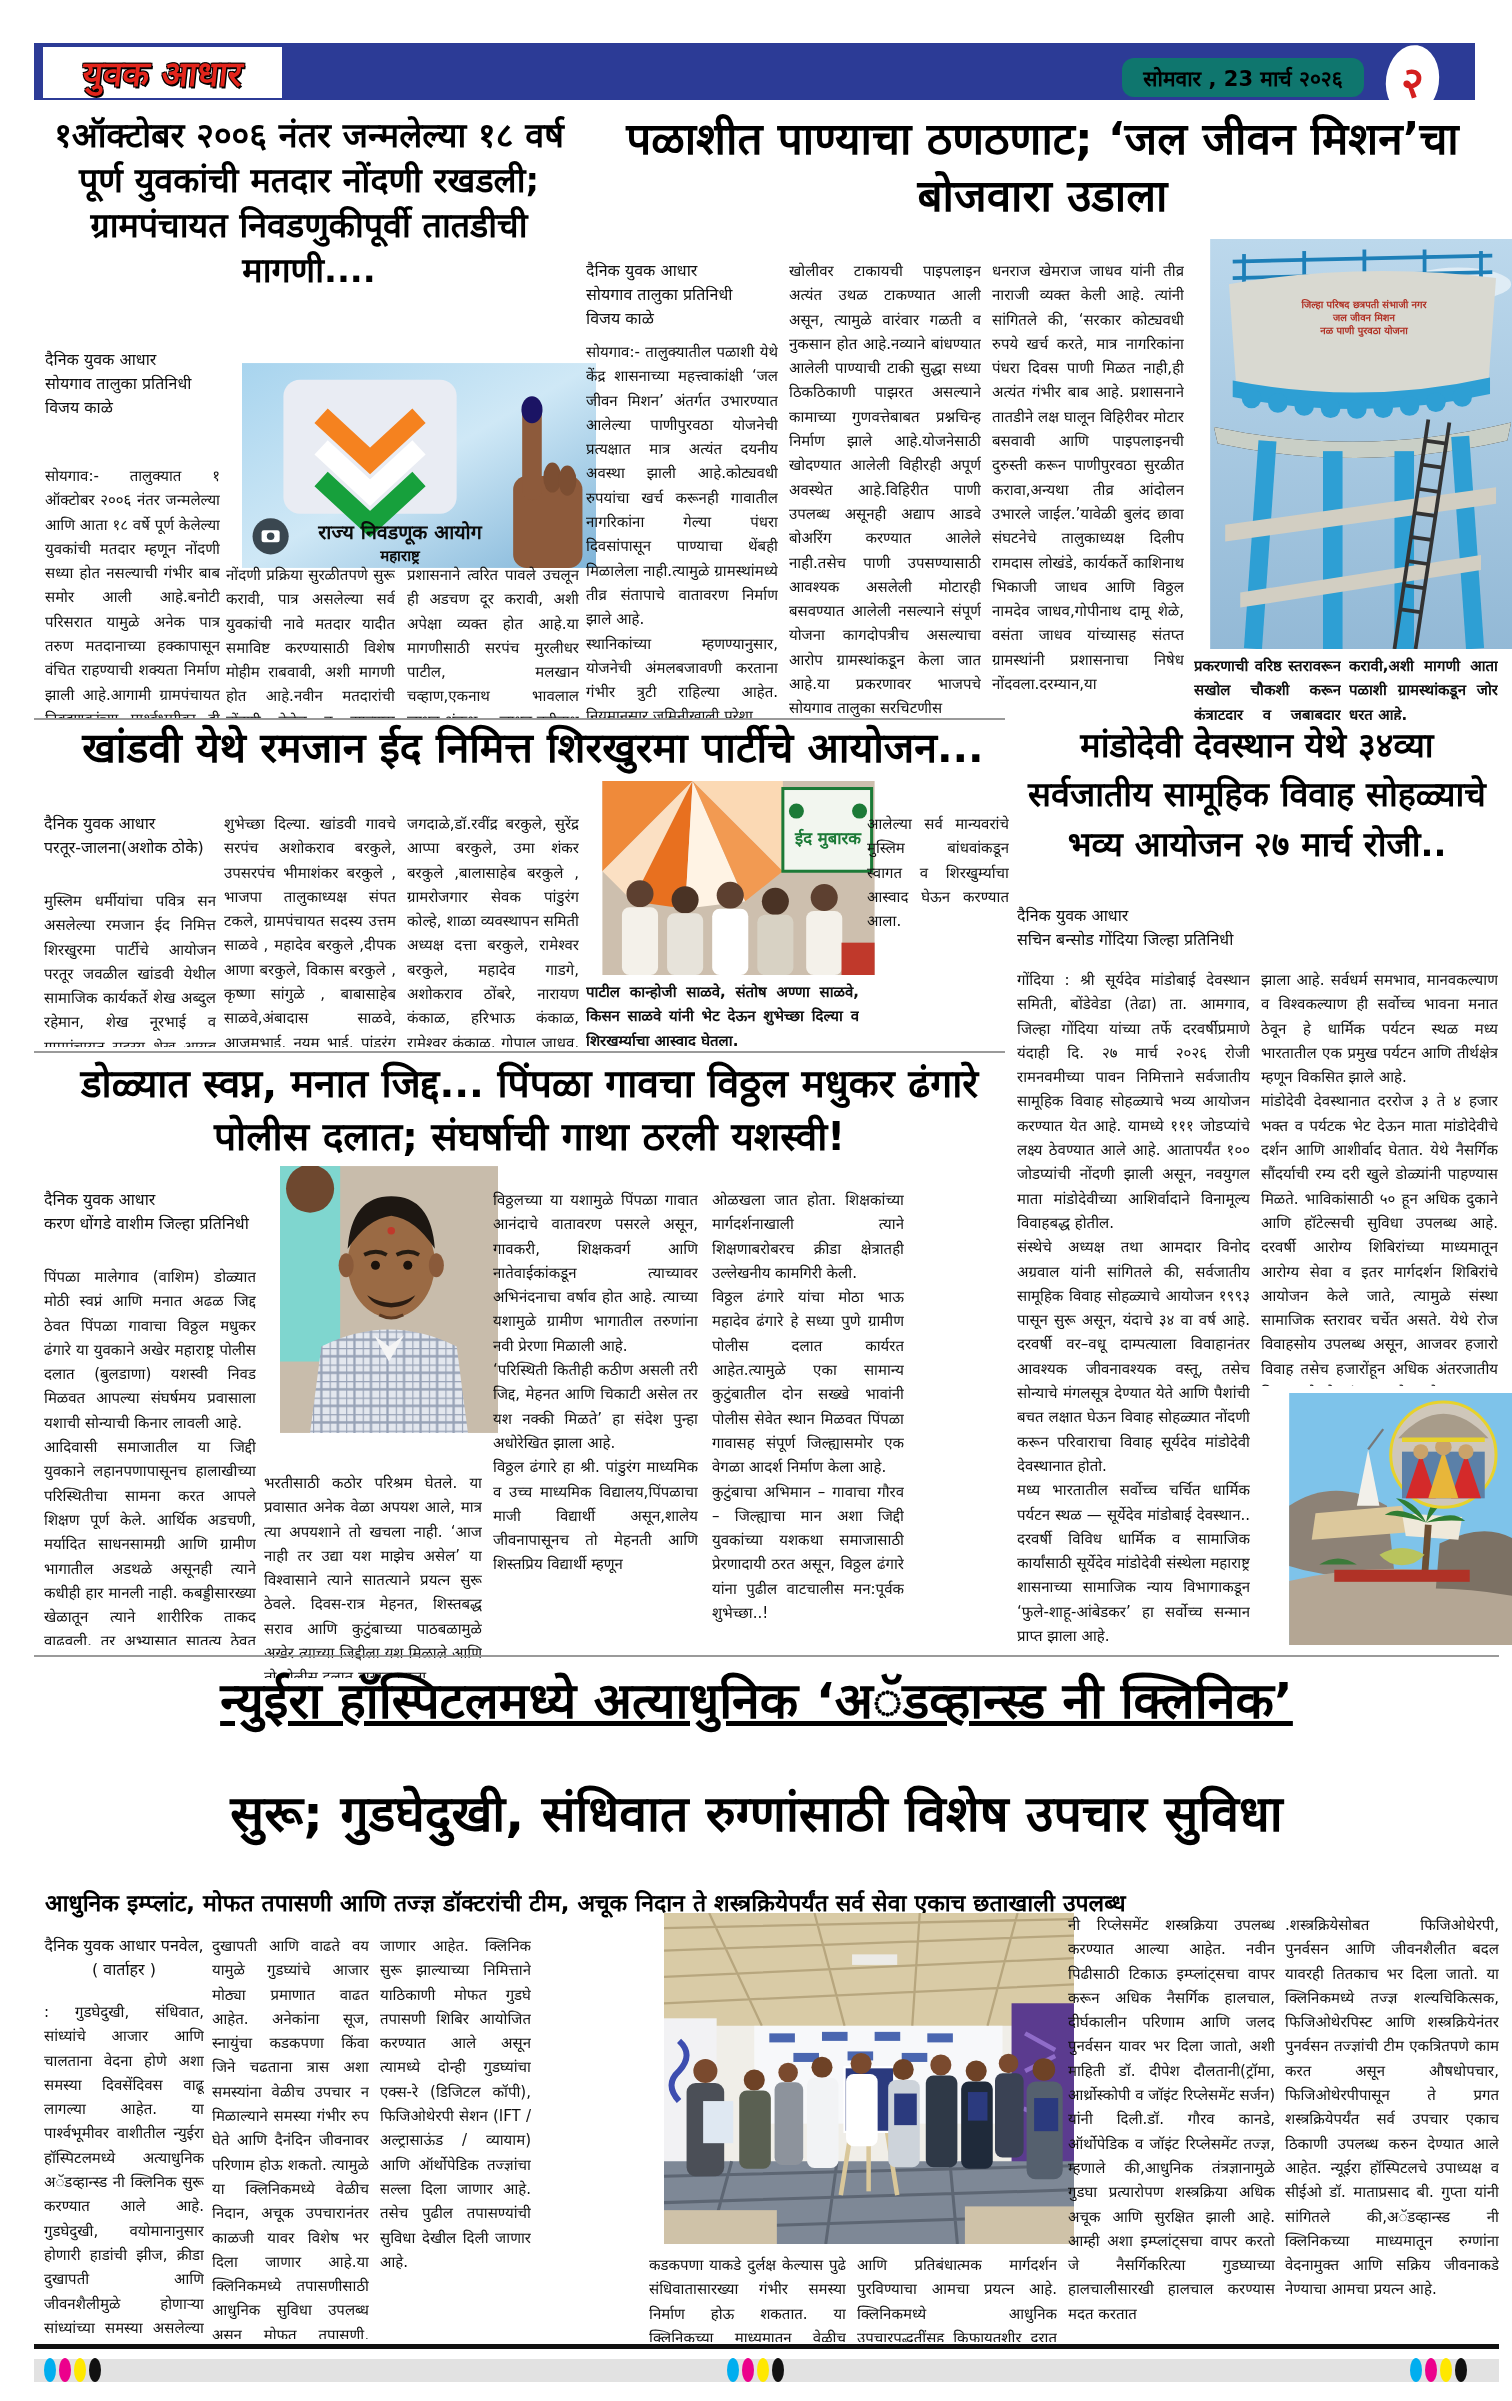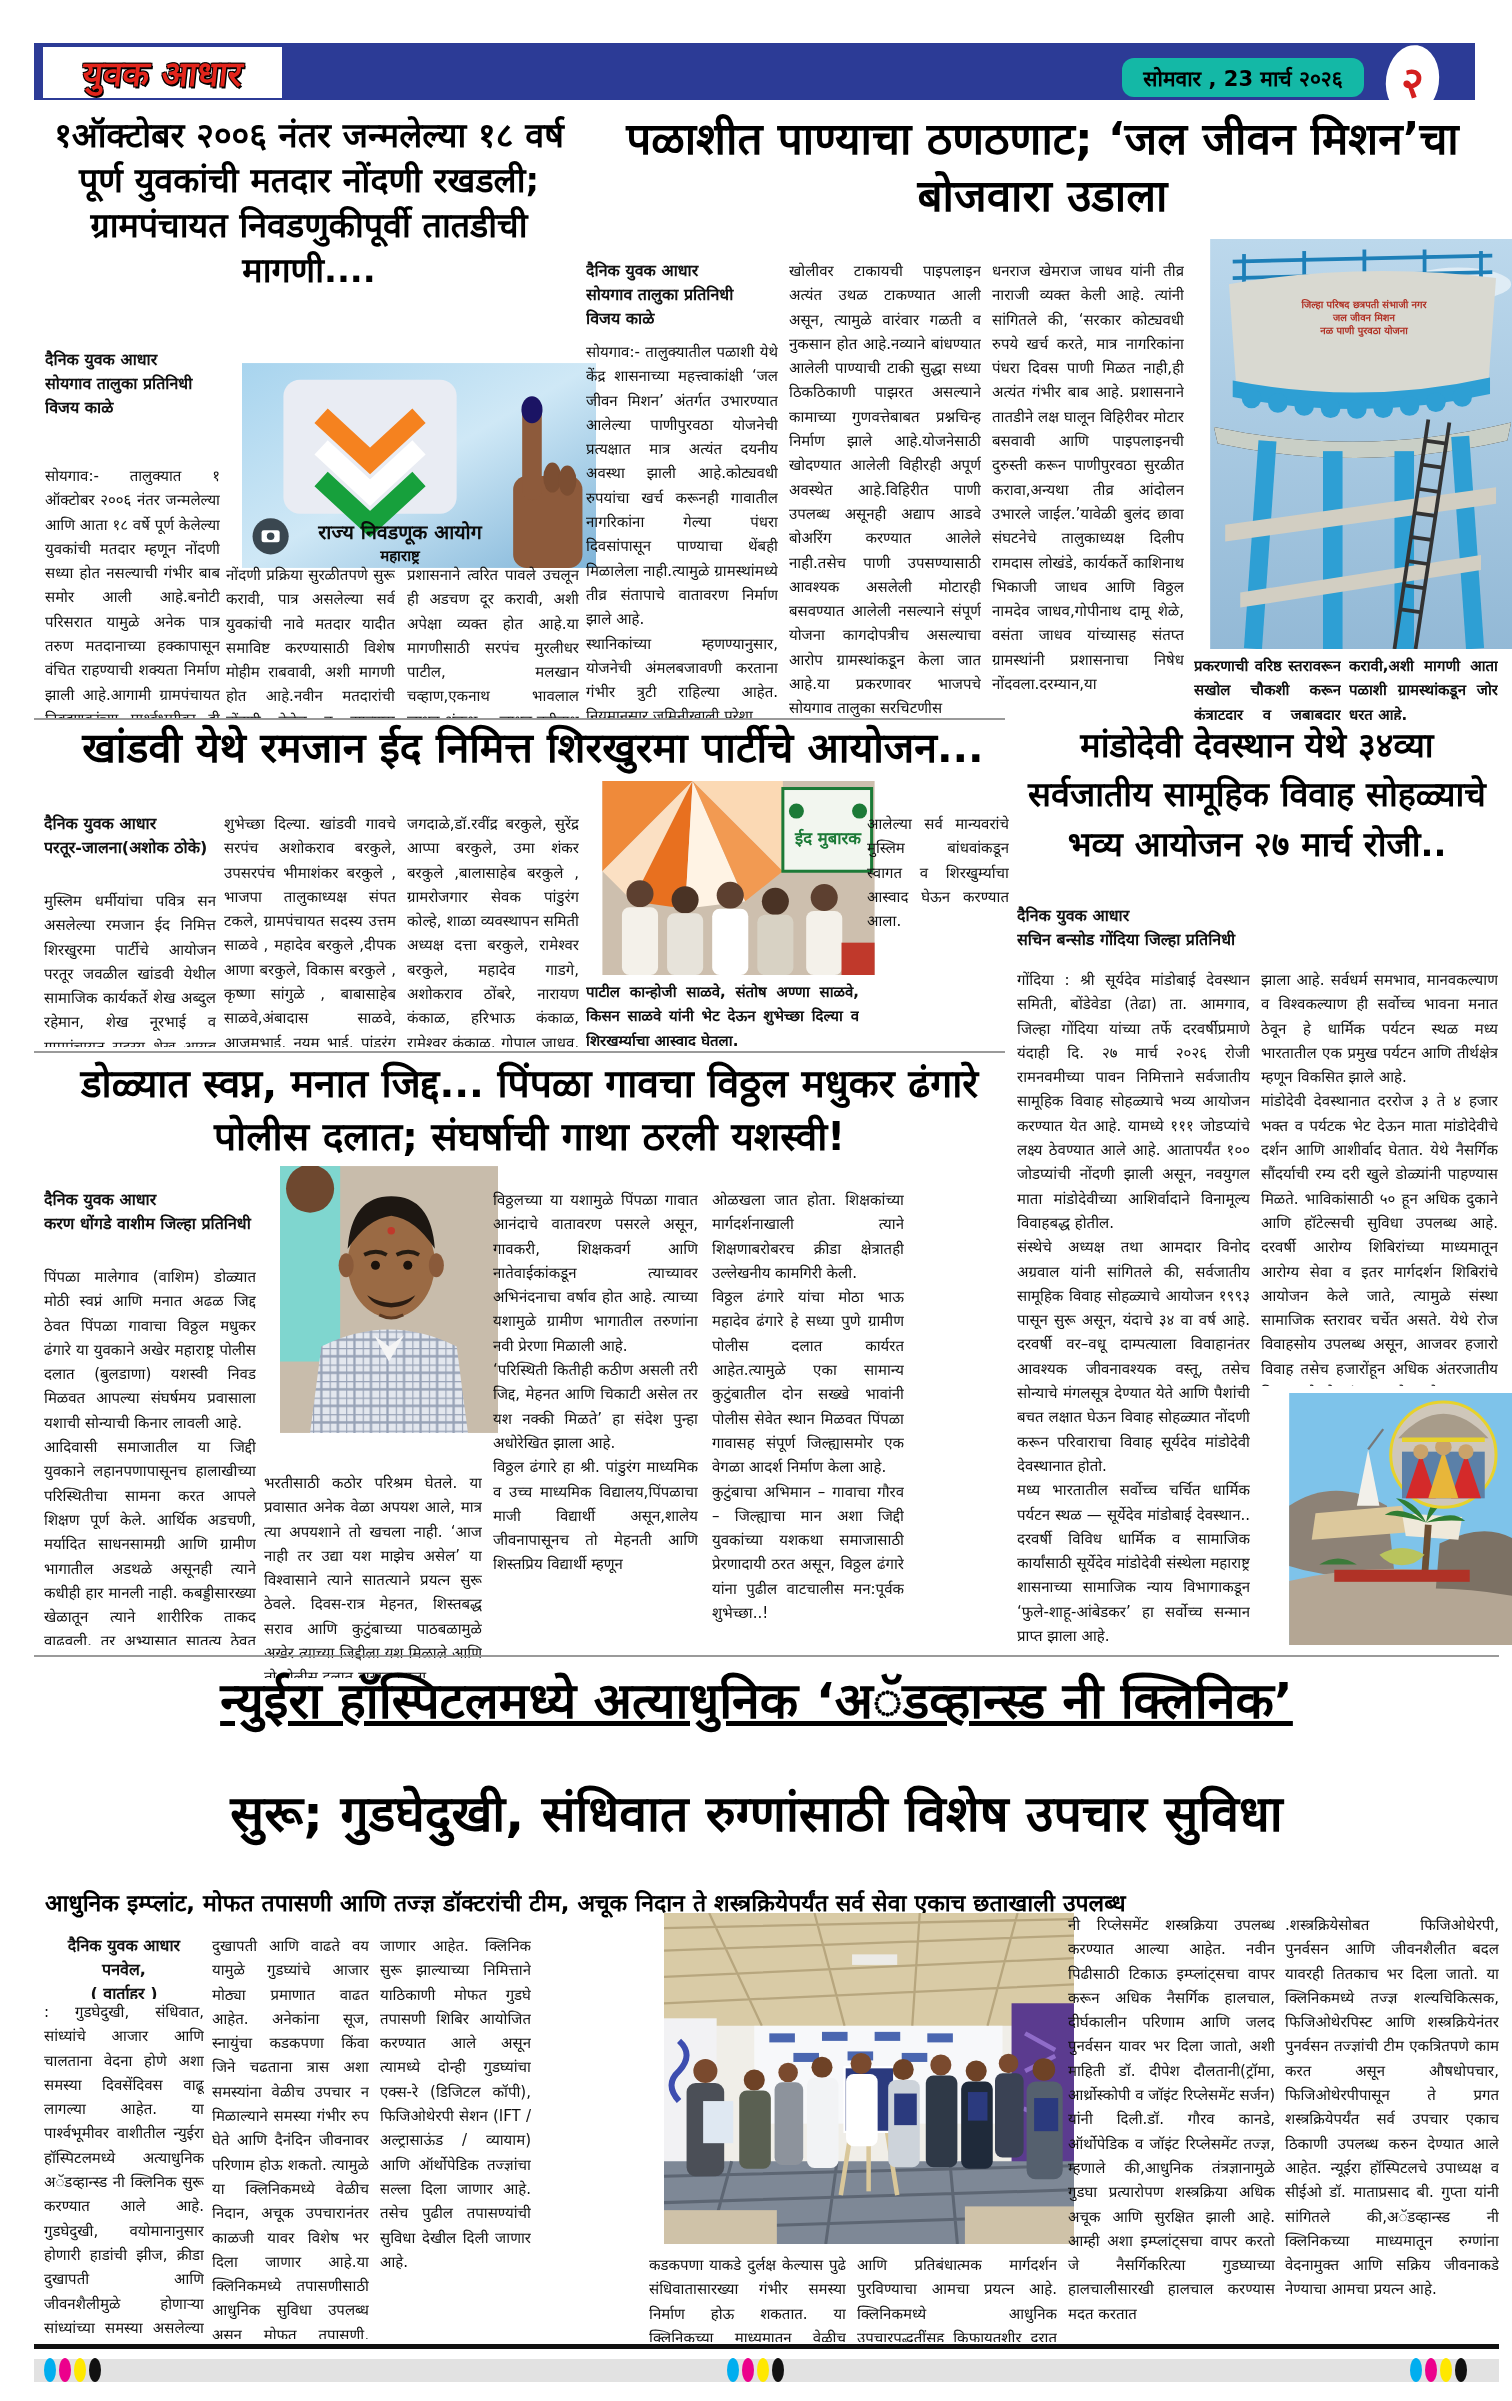--- a/index.html
+++ b/index.html
@@ -1,28 +1,28 @@
 <!DOCTYPE html>
 <html style="font-size:12px"><head>
 <meta charset="utf-8">
 <style>
   html,body{margin:0;padding:0;background:#888;}
   #page{position:relative;width:1512px;height:2401px;background:#ffffff;
         font-family:"DejaVu Sans","Liberation Sans",sans-serif;color:#111;overflow:hidden;}
   .abs{position:absolute;padding-left:16px;}
   .headline{position:absolute;font-weight:900;color:#000;text-align:center;}
-  .byline{position:absolute;font-weight:bold;font-size:16px;line-height:1.5;white-space:pre-line;overflow:hidden;}
+  .byline{position:absolute;font-weight:normal;font-size:16px;line-height:1.5;white-space:pre-line;overflow:hidden;}
   .col{position:absolute;font-size:15px;line-height:1.62;text-align:justify;white-space:pre-line;overflow:hidden;color:#101010;}
   .rule{position:absolute;background:#9a9a9a;height:1.5px;}
   
   #mast-bar{position:absolute;left:34px;top:43px;width:1441px;height:57px;background:#2c3b96;}
   #logo-patch{position:absolute;left:43px;top:47px;width:239px;height:51px;background:#ffffff;display:flex;align-items:center;justify-content:center;}
   #logo-text{font-size:35px;font-weight:900;color:#e3251c;transform:skewX(-6deg);
              text-shadow:1.5px 1.5px 0 #000,-0.8px -0.8px 0 #000,0.8px -0.8px 0 #000,-0.8px 0.8px 0 #000;white-space:nowrap;}
-  #date-badge{position:absolute;left:1122px;top:58px;width:242px;height:39px;background:#14b8a6;border-radius:12px;
+  #date-badge{position:absolute;left:1122px;top:58px;width:242px;height:39px;background:#0f766e;border-radius:12px;
               display:flex;align-items:center;justify-content:center;font-size:21px;font-weight:bold;color:#000;}
   #page-badge{position:absolute;left:1386px;top:45px;width:53px;height:71px;background:#fff;border-radius:50%;
               display:flex;align-items:center;justify-content:center;font-size:42px;font-weight:900;color:#d41f1f;transform:rotate(8deg);}
   
   #foot-rule{position:absolute;left:34px;top:2344px;width:1465px;height:4.5px;background:#111;}
   #foot-bar{position:absolute;left:34px;top:2359px;width:1465px;height:22.6px;background:#e2e2e2;}
   .cmyk{position:absolute;top:2358px;display:flex;gap:3px;}
   .dot{width:12px;height:24px;border-radius:50%;}
 </style>
 </head>

